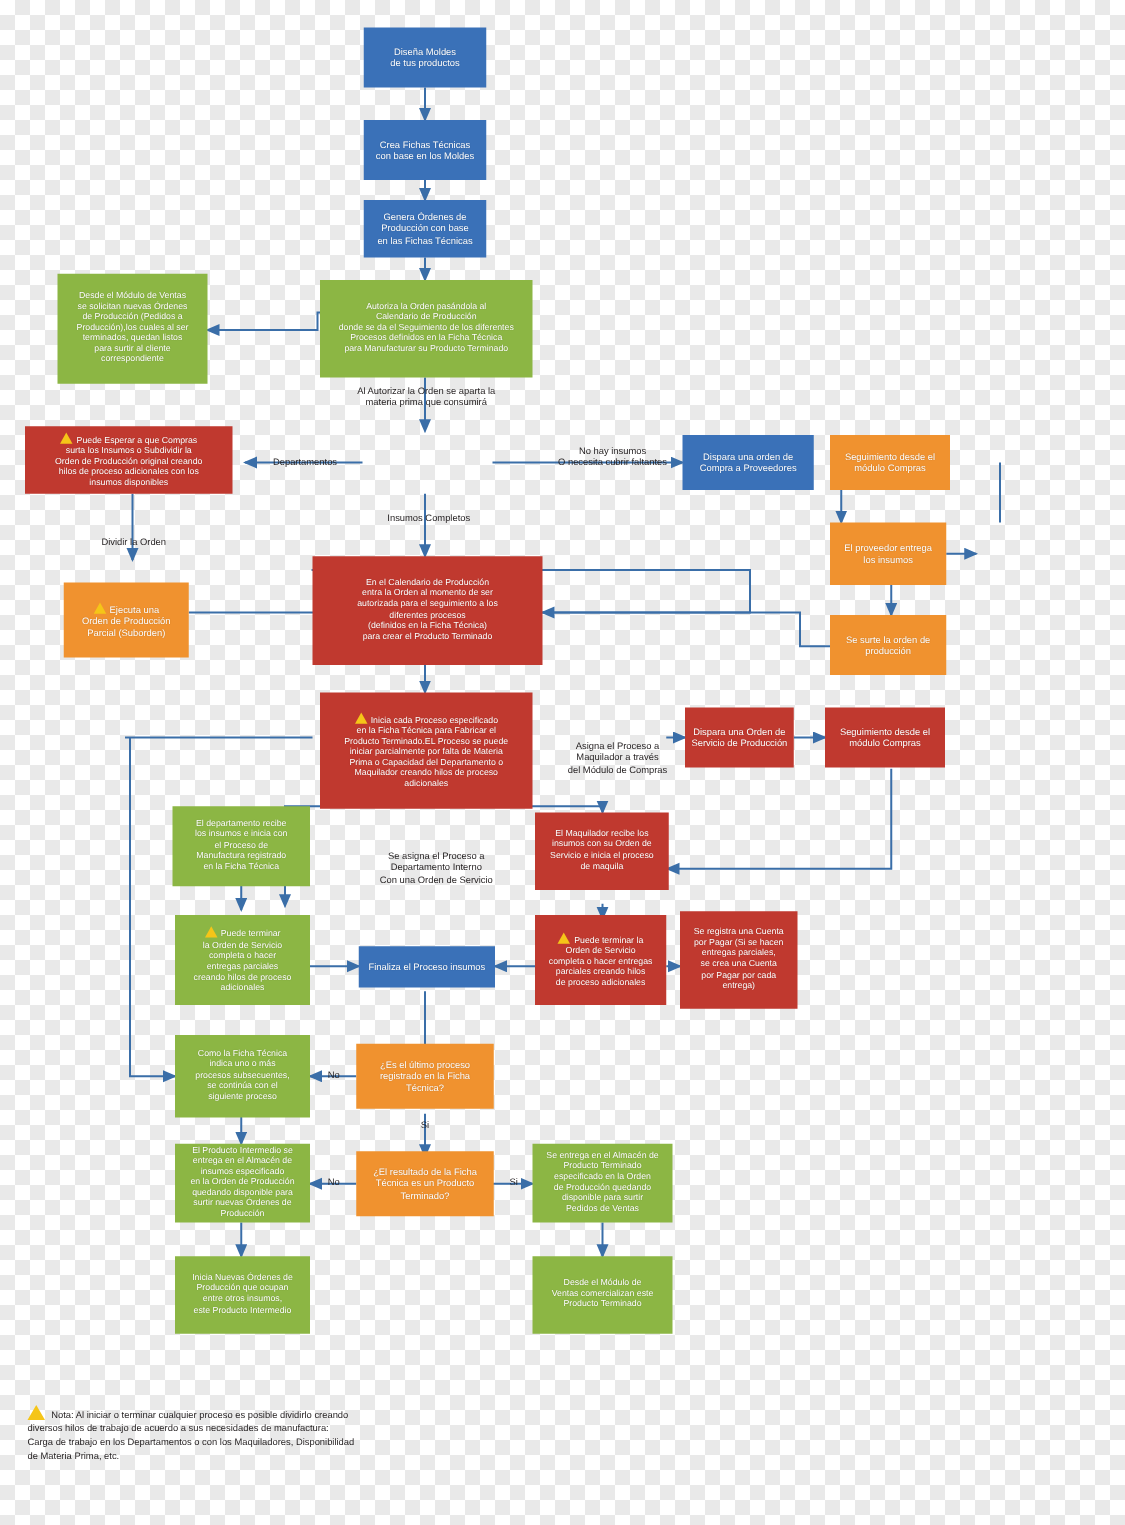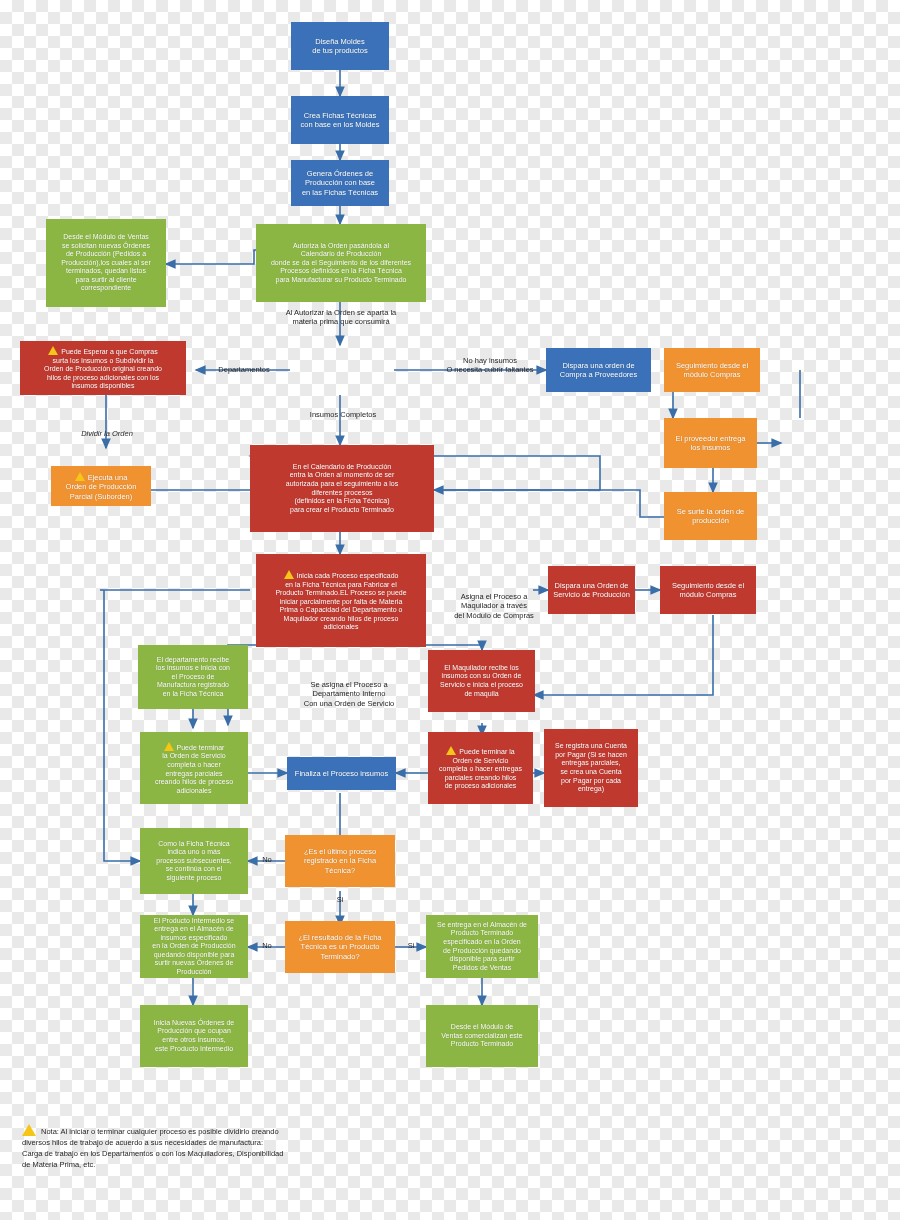--- a/index.html
+++ b/index.html
@@ -137,21 +137,21 @@
 
   <div class="node orange" style="left:664px;top:418px;width:93px;height:50px;font-size:7.5px;">
     <span class="txt">El proveedor entrega<br>los insumos</span>
     </div>
 
 
   <div class="node orange" style="left:664px;top:492px;width:93px;height:48px;font-size:7.5px;">
     <span class="txt">Se surte la orden de<br>producción</span>
     </div>
 
-  <div class="node orange" style="left:51px;top:466px;width:100px;height:40px;font-size:7.5px;">
+  <div class="node orange" style="left:51px;top:466px;width:100px;height:60px;font-size:7.5px;">
     <span class="txt"><span class="warn"></span><span>Ejecuta una<br>Orden de Producción<br>Parcial (Suborden)</span></span>
     </div>
 
   <div class="node red" style="left:250px;top:445px;width:184px;height:87px;font-size:7px;">
     <span class="txt">En el Calendario de Producción<br>entra la Orden al momento de ser<br>autorizada para el seguimiento a los<br>diferentes procesos<br>(definidos en la Ficha Técnica)<br>para crear el Producto Terminado</span>
     </div>
 
   <div class="node red" style="left:256px;top:554px;width:170px;height:93px;font-size:7px;">
     <span class="txt"><span class="warn"></span><span>Inicia cada Proceso especificado<br>en la Ficha Técnica para Fabricar el<br>Producto Terminado.EL Proceso se puede<br>iniciar parcialmente por falta de Materia<br>Prima o Capacidad del Departamento o<br>Maquilador creando hilos de proceso<br>adicionales</span></span>
     </div>
@@ -213,21 +213,21 @@
     </div>
 
   <div class="node green" style="left:426px;top:1005px;width:112px;height:62px;font-size:7px;">
     <span class="txt">Desde el Módulo de<br>Ventas comercializan este<br>Producto Terminado</span>
     </div>
 
   <div class="label" style="left:250px;top:308px;width:182px;font-size:7.5px;">Al Autorizar la Orden se aparta la<br>materia prima que consumirá</div>
   <div class="label" style="left:196px;top:365px;width:96px;font-size:7.5px;">Departamentos</div>
   <div class="label" style="left:288px;top:410px;width:110px;font-size:7.5px;">Insumos Completos</div>
   <div class="label" style="left:434px;top:356px;width:112px;font-size:7.5px;">No hay insumos<br>O necesita cubrir faltantes</div>
-  <div class="label" style="left:56px;top:429px;width:102px;font-size:7.5px;font-style:italic;">Dividir la Orden</div>
+  <div class="label" style="left:56px;top:429px;width:102px;font-size:7.5px;">Dividir la Orden</div>
   <div class="label" style="left:441px;top:572px;width:106px;font-size:7.5px;margin-top:20px;">Asigna el Proceso a<br>Maquilador a través<br>del Módulo de Compras</div>
   <div class="label" style="left:272px;top:680px;width:154px;font-size:7.5px;">Se asigna el Proceso a<br>Departamento Interno<br>Con una Orden de Servicio</div>
   <div class="label" style="left:250px;top:855px;width:34px;font-size:7.5px;">No</div>
   <div class="label" style="left:323px;top:895px;width:34px;font-size:7.5px;">Si</div>
   <div class="label" style="left:250px;top:941px;width:34px;font-size:7.5px;">No</div>
   <div class="label" style="left:396px;top:941px;width:30px;font-size:7.5px;">Si</div>
 
   <div class="note" style="left:22px;top:1122px;width:262px;font-size:7.5px;">
     <span class="warn"></span><span class="note-body">Nota:</span>
     <span class="note-body">Al iniciar o terminar cualquier proceso es posible dividirlo creando diversos hilos de trabajo de acuerdo a sus necesidades de manufactura: Carga de trabajo en los Departamentos o con los Maquiladores, Disponibilidad de Materia Prima, etc.</span>

